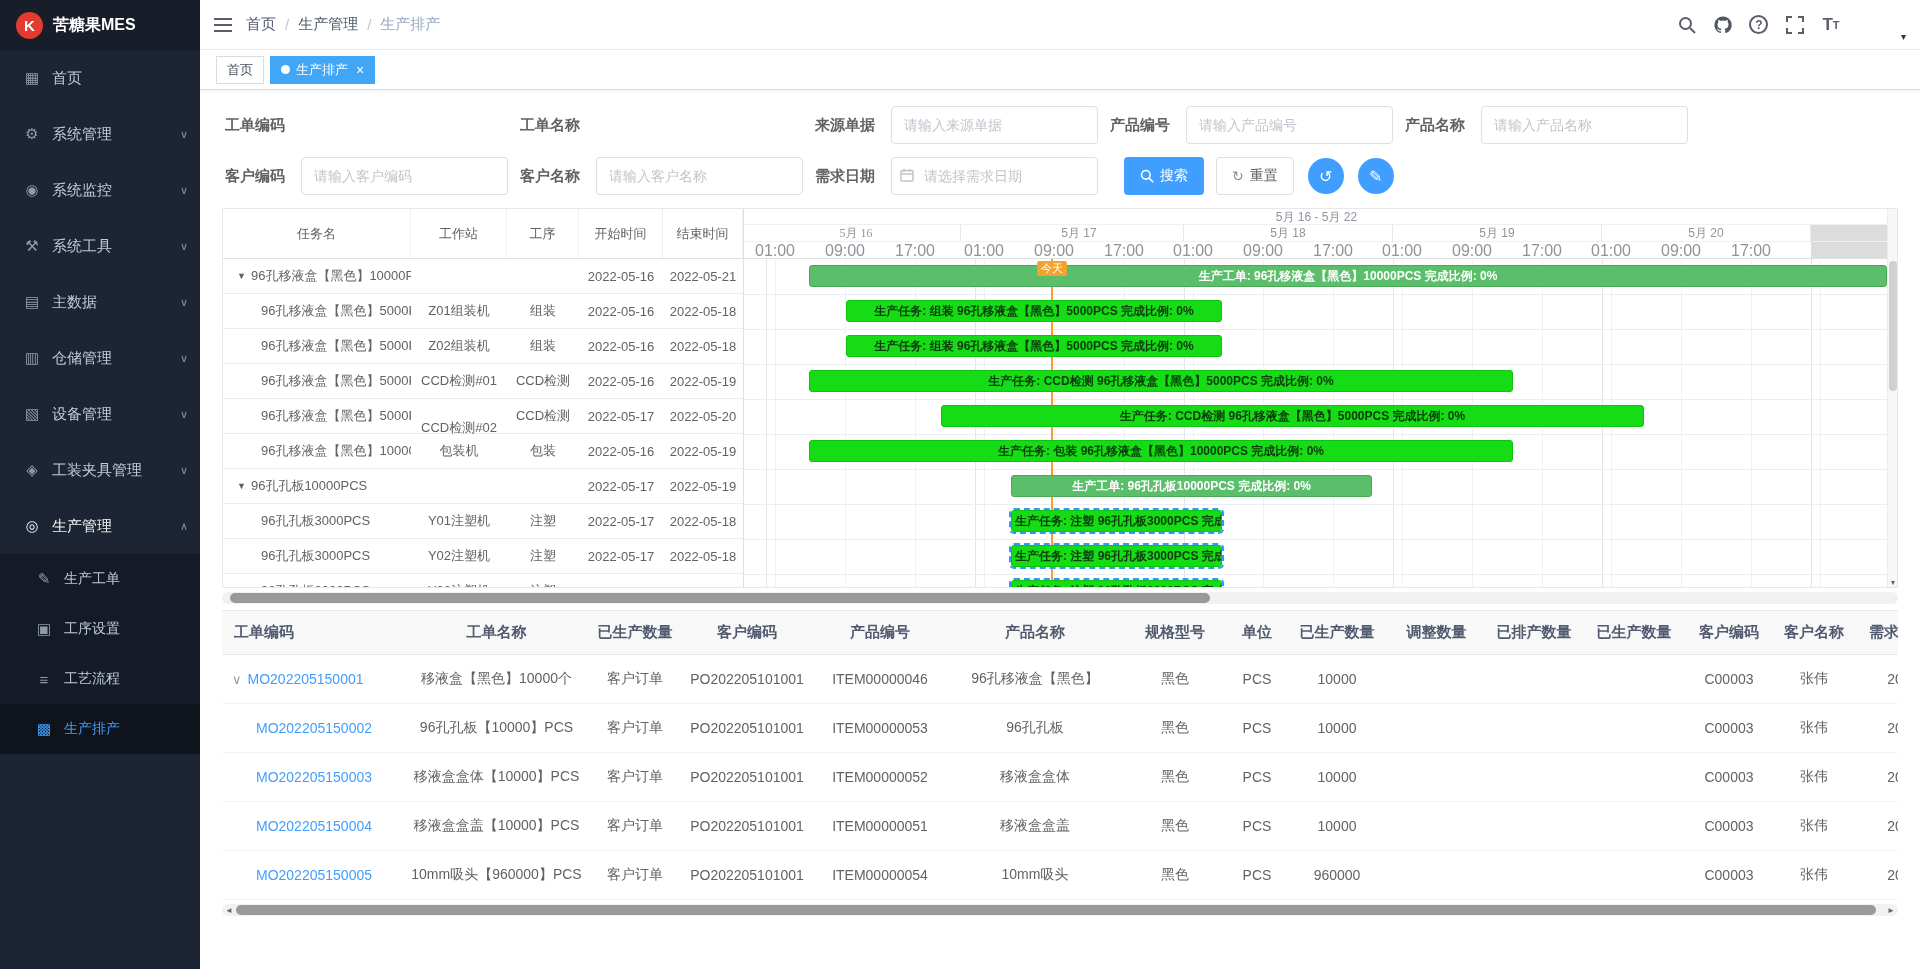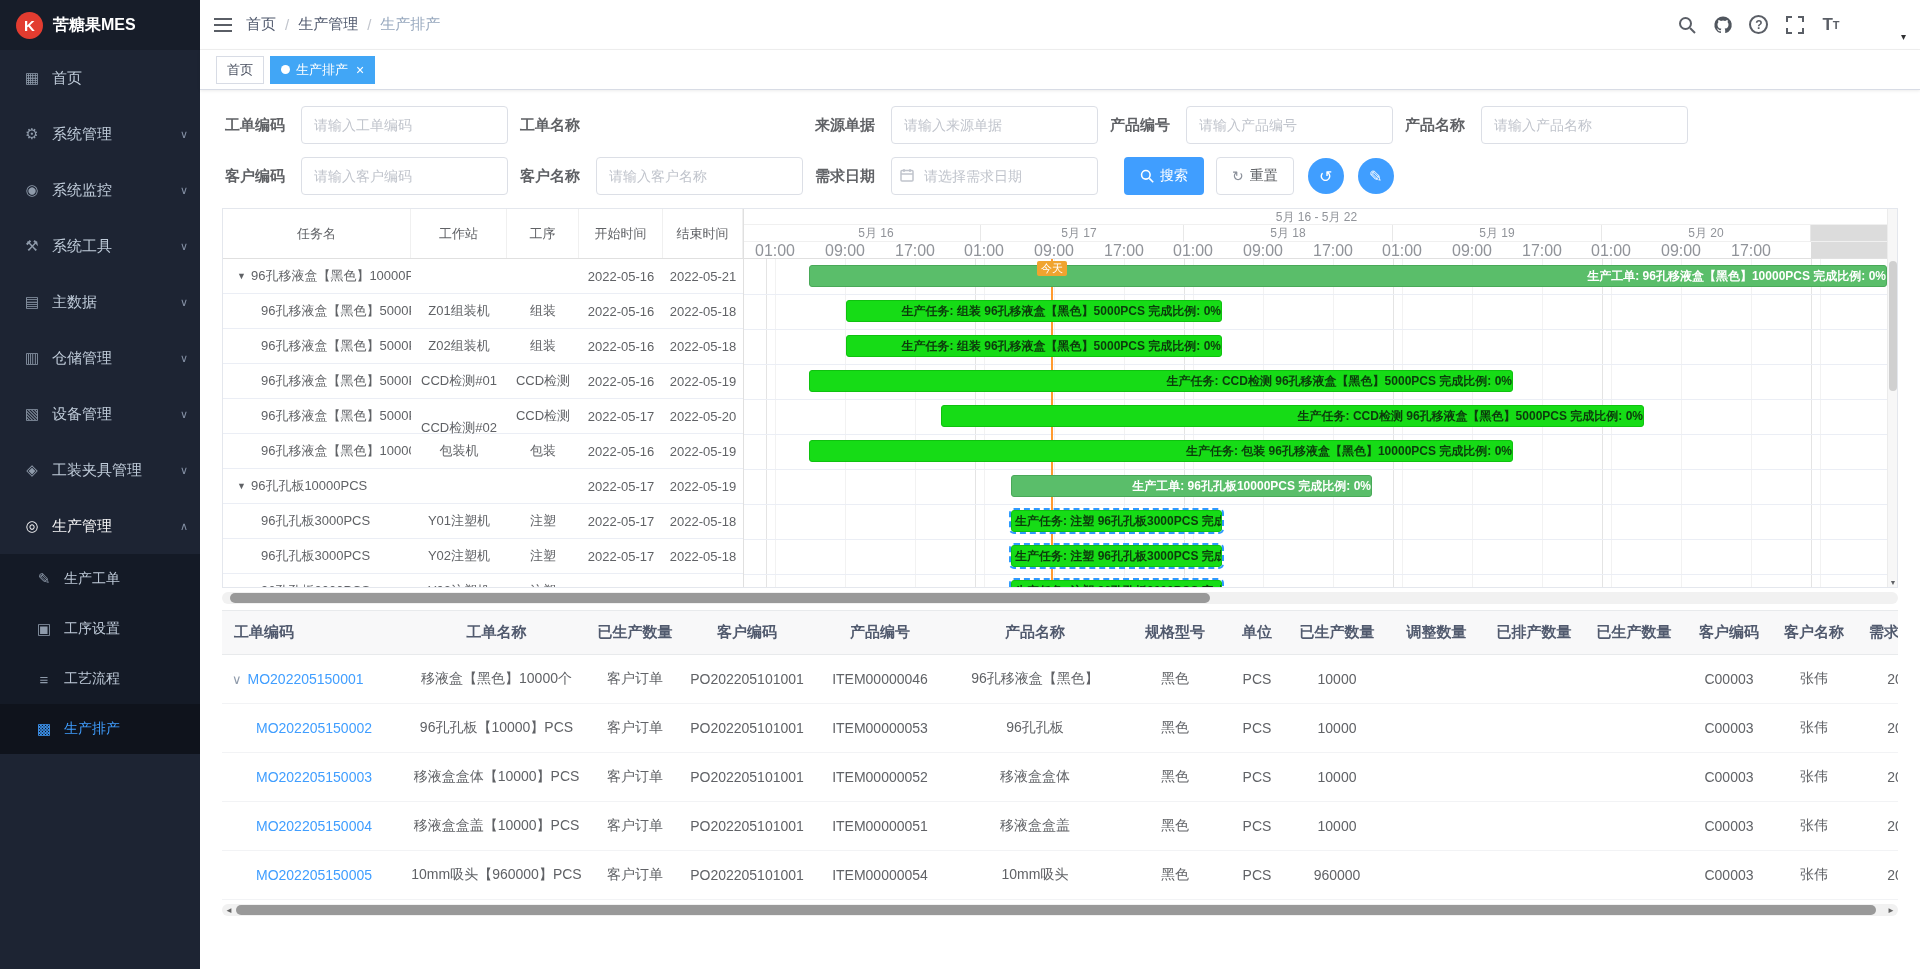--- a/index.html
+++ b/index.html
@@ -94,21 +94,21 @@
   .g-hour { position: absolute; top: 0; line-height: 17px; font-size: 16px; color: #909399; transform: translateX(-50%); }
   .g-gray { position: absolute; top: 0; bottom: 0; background: #dcdcdc; }
   .g-body { position: absolute; left: 0; top: 50px; width: 1146px; bottom: 0; overflow: hidden; }
   .g-vline { position: absolute; top: 0; bottom: 0; width: 1px; background: #f2f2f2; }
   .g-vline.day { background: #e4e4e4; }
   .g-rowline { position: absolute; left: 0; right: 0; height: 1px; background: #ebeef5; }
   .g-today-line { position: absolute; top: 0; bottom: 0; width: 2px; background: var(--today); }
   .g-today-label { position: absolute; top: 2px; transform: translateX(-50%); background: #f0a42f; color: #fff;
     font-size: 11px; line-height: 15px; padding: 0 4px; border-radius: 2px; z-index: 5; }
   .bar { position: absolute; height: 22px; border-radius: 3px; border: 1px solid; font-size: 12px; font-weight: 700;
-    line-height: 20px; text-align: right; white-space: nowrap; overflow: hidden; cursor: pointer; }
+    line-height: 20px; text-align: center; white-space: nowrap; overflow: hidden; cursor: pointer; }
   .bar.project { background: var(--bar-project); border-color: var(--bar-project-border); color: #fff; }
   .bar.task { background: var(--bar-task); border-color: var(--bar-task-border); color: #0c3b0c; }
   .bar.selected { outline: 2px dashed #2e9aff; }
   .bar.clipleft { text-align: left; padding-left: 3px; }
   .g-vscroll { position: absolute; right: 0; top: 0; width: 10px; height: 100%; background: #f7f7f7; border-left: 1px solid #ececec; }
   .g-vthumb { position: absolute; left: 1px; width: 8px; top: 52px; height: 130px; background: #d0d0d0; border-radius: 4px; }
   .g-vdown { position: absolute; bottom: 1px; left: 0; width: 10px; text-align: center; font-size: 7px; color: #606266; }
 
   .hscroll { position: relative; height: 12px; margin: 4px 22px 0 22px; background: #f1f1f1; border-radius: 6px; }
   .hthumb { position: absolute; top: 1px; height: 10px; background: #999; border-radius: 5px; }
@@ -259,21 +259,20 @@
           <span class="tab-dot"></span>
           <span class="tab-label">生产排产</span>
           <span class="tab-close">×</span>
         </span>
       </div>
 
     <section class="filters">
       <div class="f-row" id="filterRow1">
           <div class="f-group">
             <label class="f-label">工单编码</label>
-            <div class="f-input-wrap"><input class="f-input" placeholder="请输入工单编码" style=""></div>
           </div>
           <div class="f-group">
             <label class="f-label">工单名称</label>
           </div>
           <div class="f-group">
             <label class="f-label">来源单据</label>
             <div class="f-input-wrap"><input class="f-input" placeholder="请输入来源单据" style=""></div>
           </div>
           <div class="f-group">
             <label class="f-label">产品编号</label>
@@ -419,21 +418,21 @@
                 <div class="g-c" style="width: 96px;">Y03注塑机</div>
                 <div class="g-c" style="width: 72px;">注塑</div>
                 <div class="g-c" style="width: 84px;">2022-05-17</div>
                 <div class="g-c" style="width: 80px;">2022-05-18</div>
               </div>
             </div>
         </div>
         <div class="g-right">
           <div class="g-week">5月 16 - 5月 22</div>
           <div class="g-days" id="gDays">
-              <div class="g-day" style="left: 28px; width: 209px;">5月 16</div>
+              <div class="g-day" style="left: 8px; width: 209px; font-family: Liberation Serif, serif;">5月 16</div>
               <div class="g-day" style="left: 231px; width: 209px;">5月 17</div>
               <div class="g-day" style="left: 440px; width: 209px;">5月 18</div>
               <div class="g-day" style="left: 649px; width: 209px;">5月 19</div>
               <div class="g-day" style="left: 858px; width: 209px;">5月 20</div>
               <div class="g-gray" style="left: 1067px; width: 79px;"></div>
             </div>
           <div class="g-hours" id="gHours">
               <span class="g-hour" style="left: 31px;">01:00</span>
               <span class="g-hour" style="left: 101px;">09:00</span>
               <span class="g-hour" style="left: 171px;">17:00</span>

